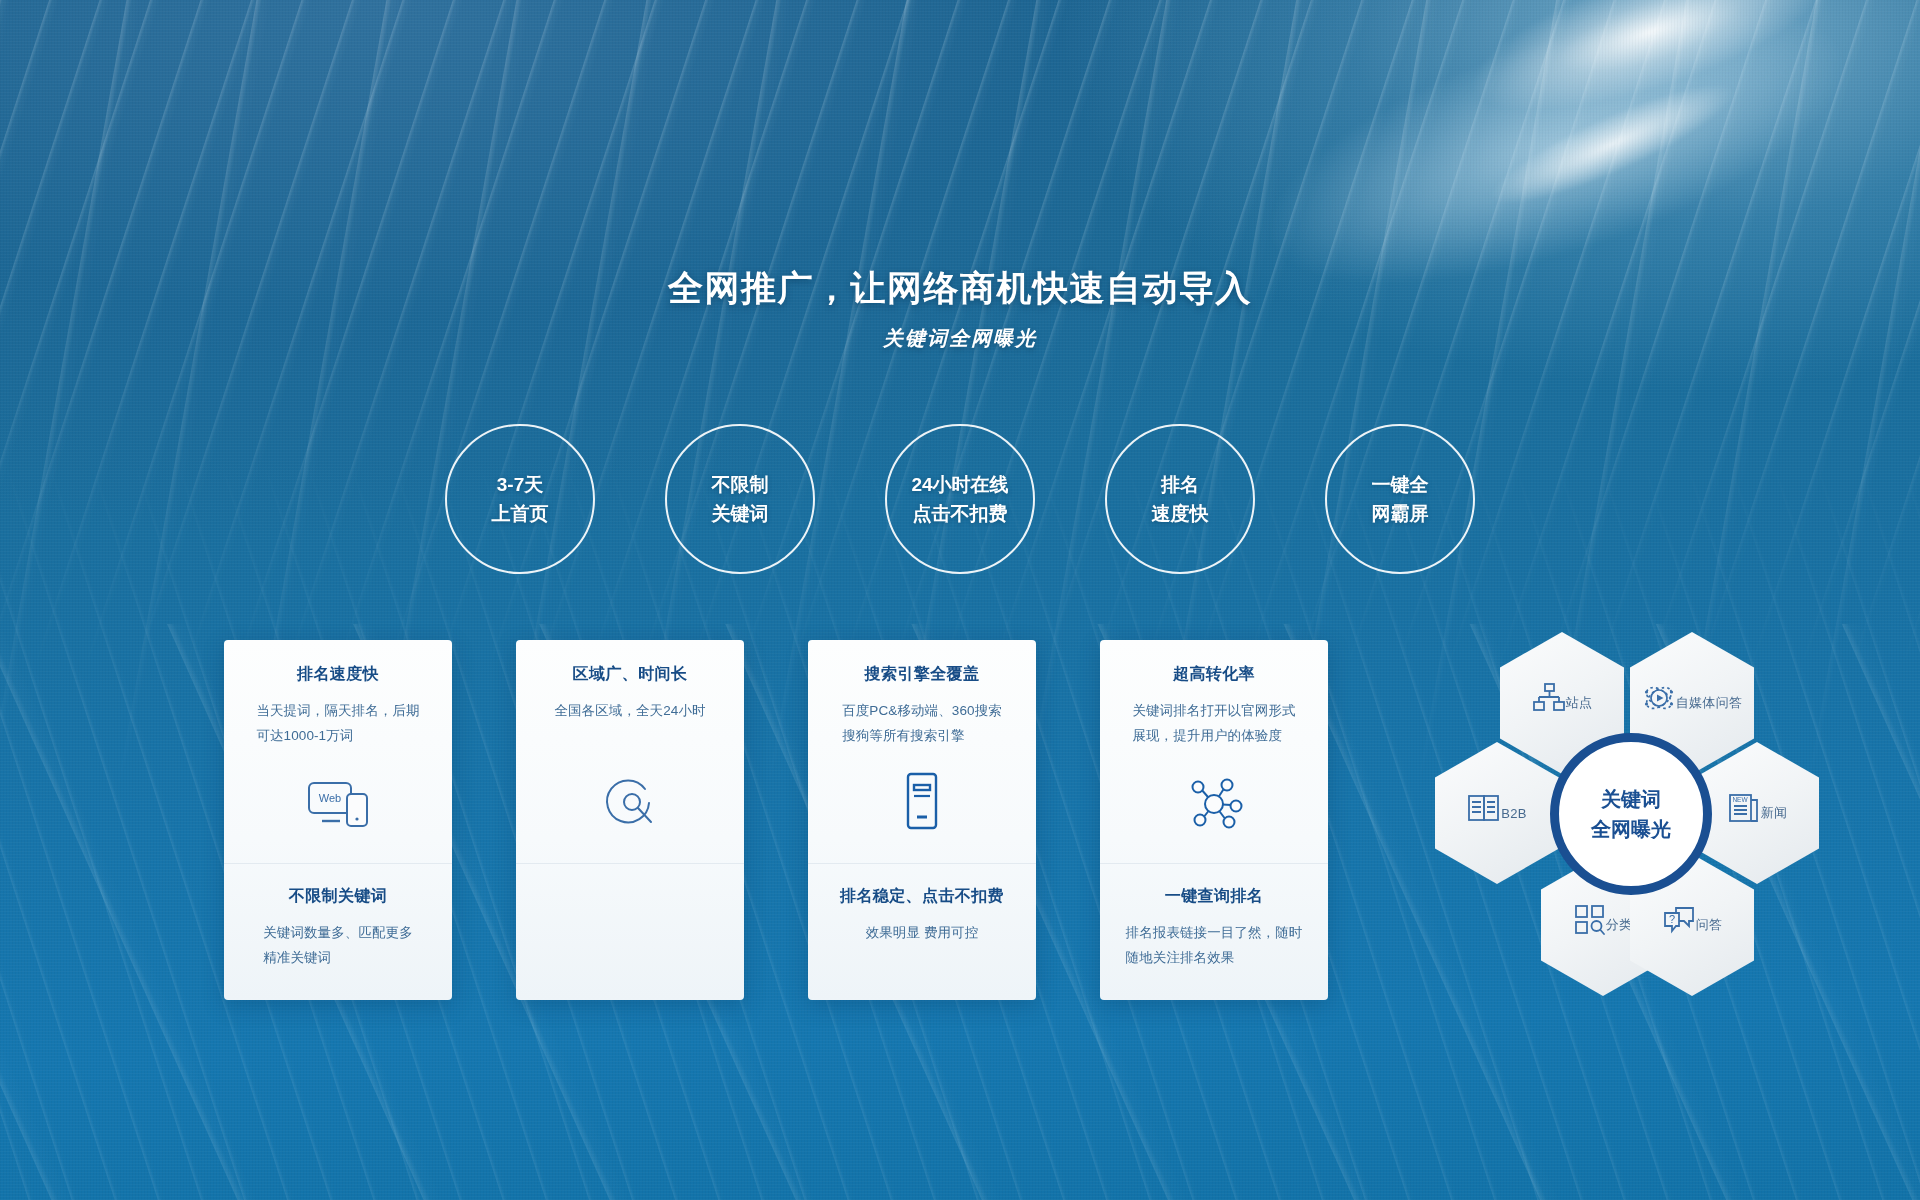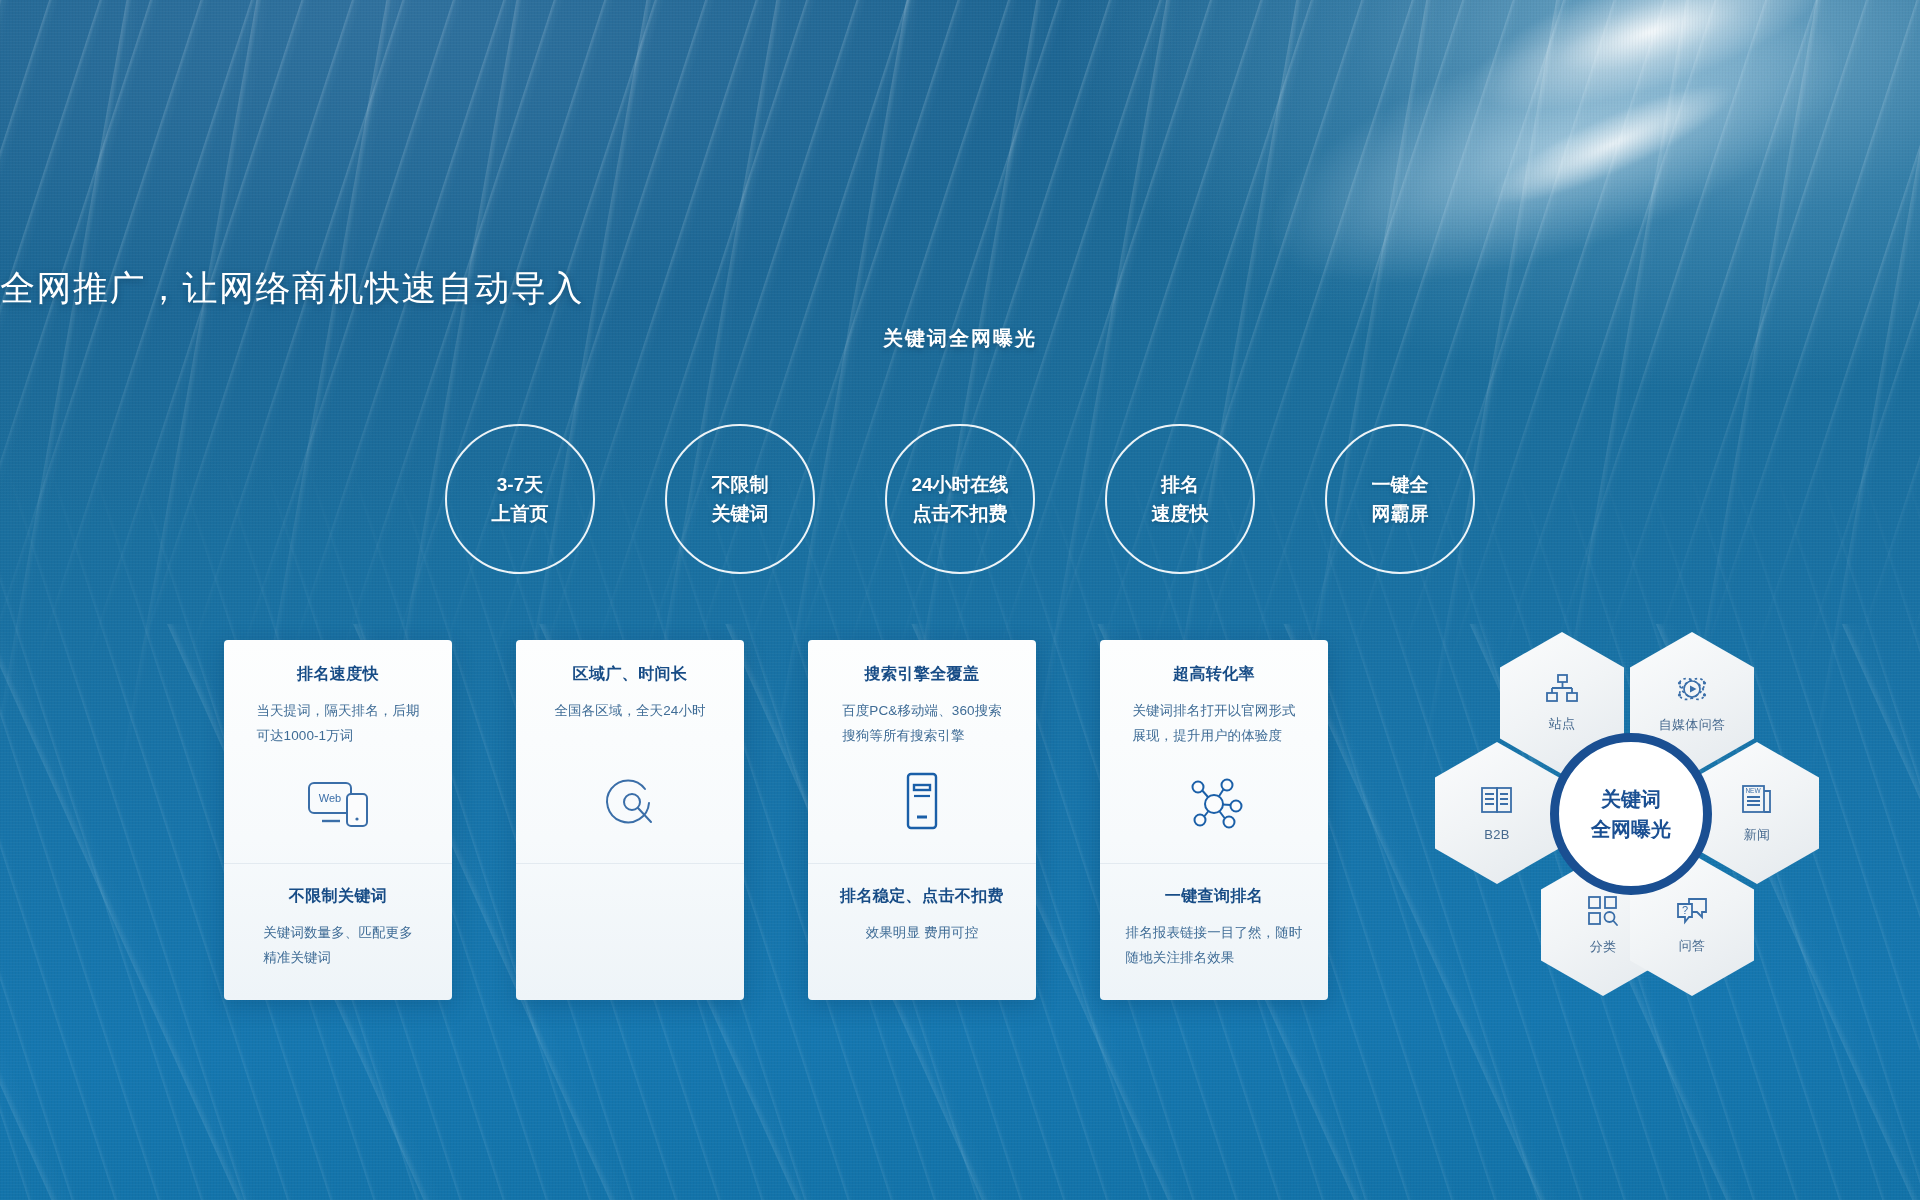--- a/index.html
+++ b/index.html
@@ -82,29 +82,30 @@
       repeating-linear-gradient(0deg, rgba(255,255,255,.035) 0 1px, rgba(0,0,0,0) 1px 3px),
       repeating-linear-gradient(90deg, rgba(0,0,0,.03) 0 1px, rgba(0,0,0,0) 1px 3px);
     opacity:.8;
   }
 
   
   .content { position:absolute; inset:0; }
 
   .headline {
     position:absolute; left:0; right:0; top:265px;
-    text-align:left; color:#fff;
-    font-size:35px; font-weight:normal; letter-spacing:1.5px;
+    text-align:center; color:#fff;
+    font-size:35px; font-weight:bold; letter-spacing:1.5px;
     text-shadow:0 2px 6px rgba(5,45,75,.45);
   }
   .subline {
     position:absolute; left:0; right:0; top:325px;
     text-align:center; color:#fff;
     font-size:20px; font-weight:bold; letter-spacing:2px;
     text-shadow:0 2px 5px rgba(5,45,75,.4);
+    font-style:italic;
   }
 
   
   .circle-row {
     position:absolute; top:424px; left:50%; transform:translateX(-50%);
     display:flex; gap:70px;
   }
   .circle {
     width:150px; height:150px; border-radius:50%;
     border:2px solid rgba(255,255,255,.92);
@@ -142,21 +143,21 @@
     letter-spacing:.1px;
   }
   .card-icon { margin-top:auto; margin-bottom:26px; }
 
   
   .hexwrap { position:absolute; left:1380px; top:628px; width:500px; height:372px; }
   .hex {
     position:absolute; width:124px; height:142px;
     background:linear-gradient(150deg,#fbfcfd 0%,#f1f4f6 48%,#e4e9ed 100%);
     clip-path:polygon(50% 0%,100% 25%,100% 75%,50% 100%,0% 75%,0% 25%);
-    display:flex; flex-direction:column; align-items:center; justify-content:center;
+    display:flex; flex-direction:row; align-items:center; justify-content:center;
   }
   .hex .hex-icon { margin-bottom:7px; }
   .hex .hex-label { font-size:13px; color:#46698e; letter-spacing:.3px; }
   .hex-center {
     position:absolute; left:170px; top:105px;
     width:162px; height:162px; border-radius:50%;
     background:#ffffff; border:9px solid #1a4f92;
     display:flex; flex-direction:column;
     align-items:center; justify-content:center;
     color:#1a4f92; font-size:20px; font-weight:bold; line-height:1.5;

